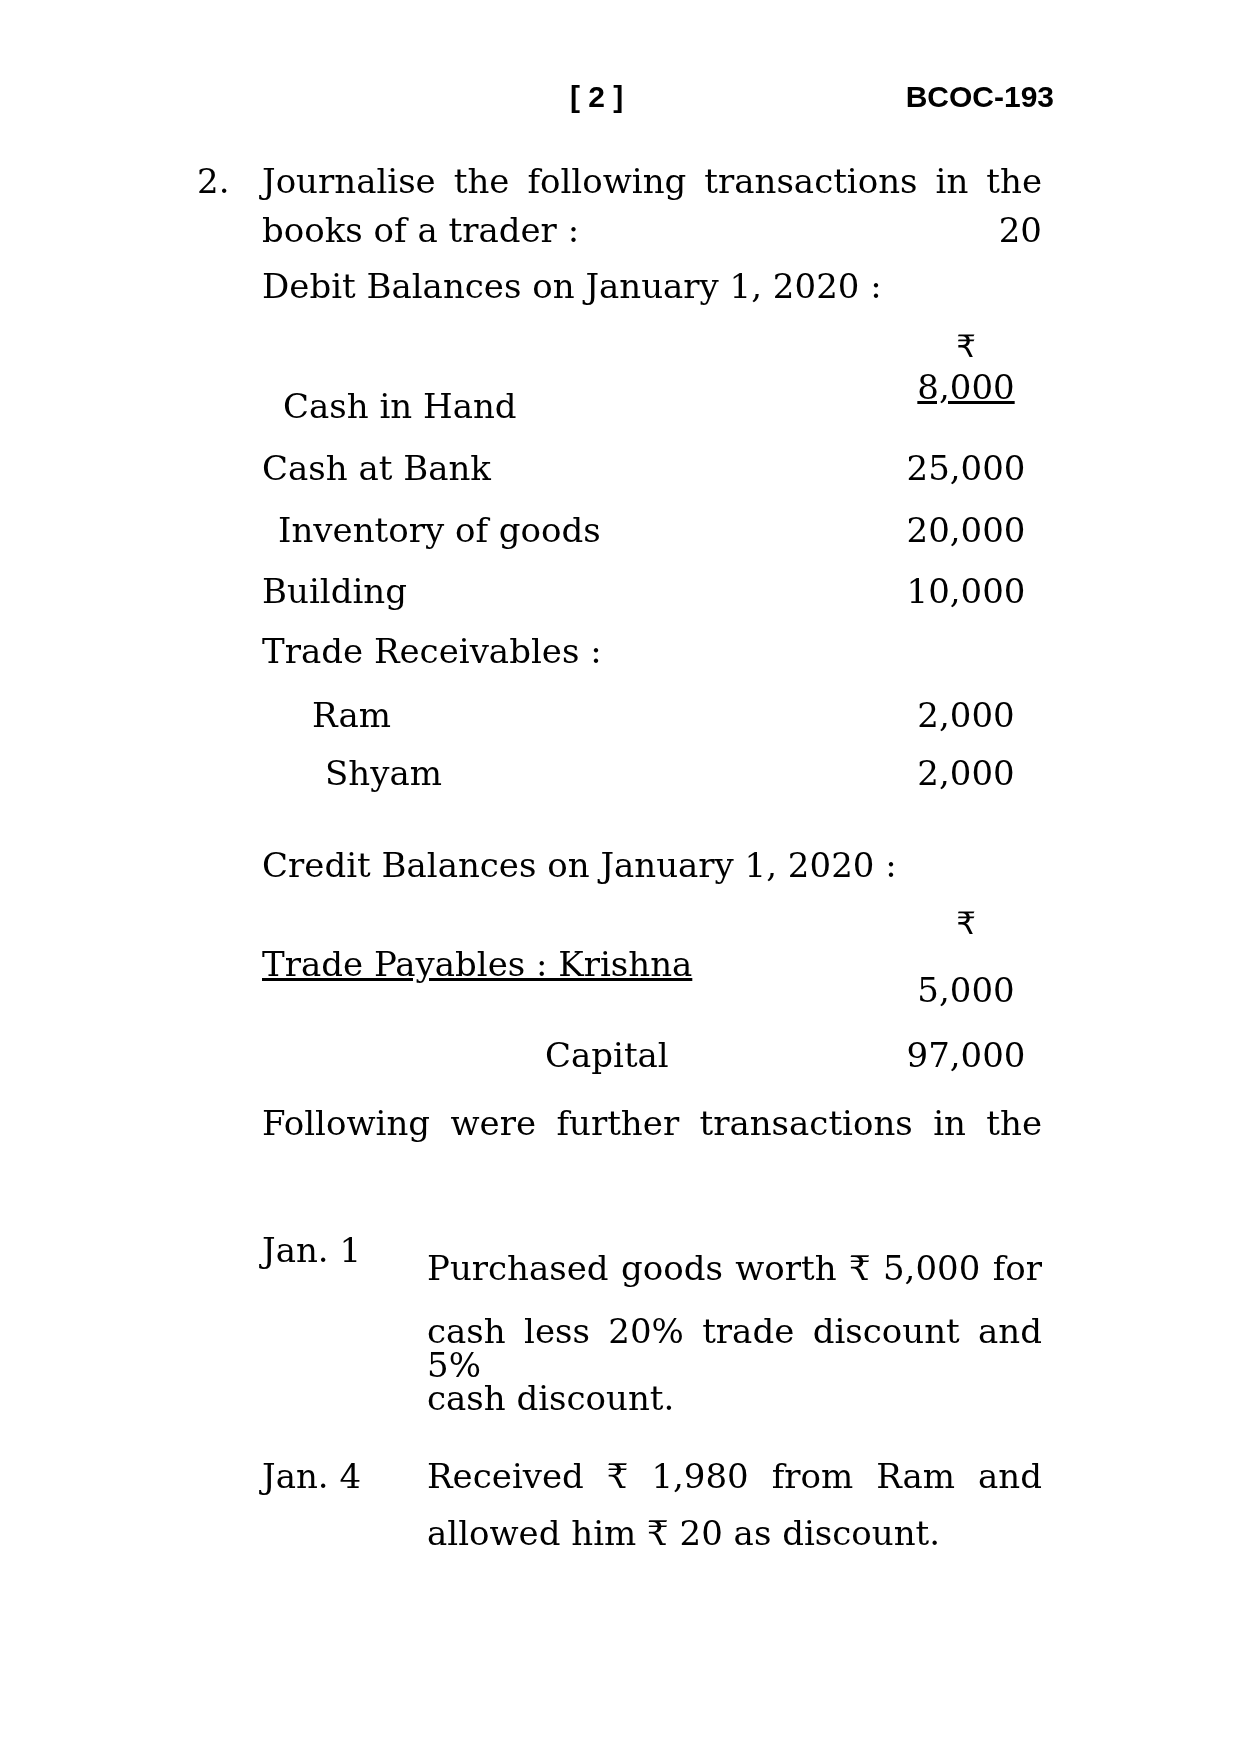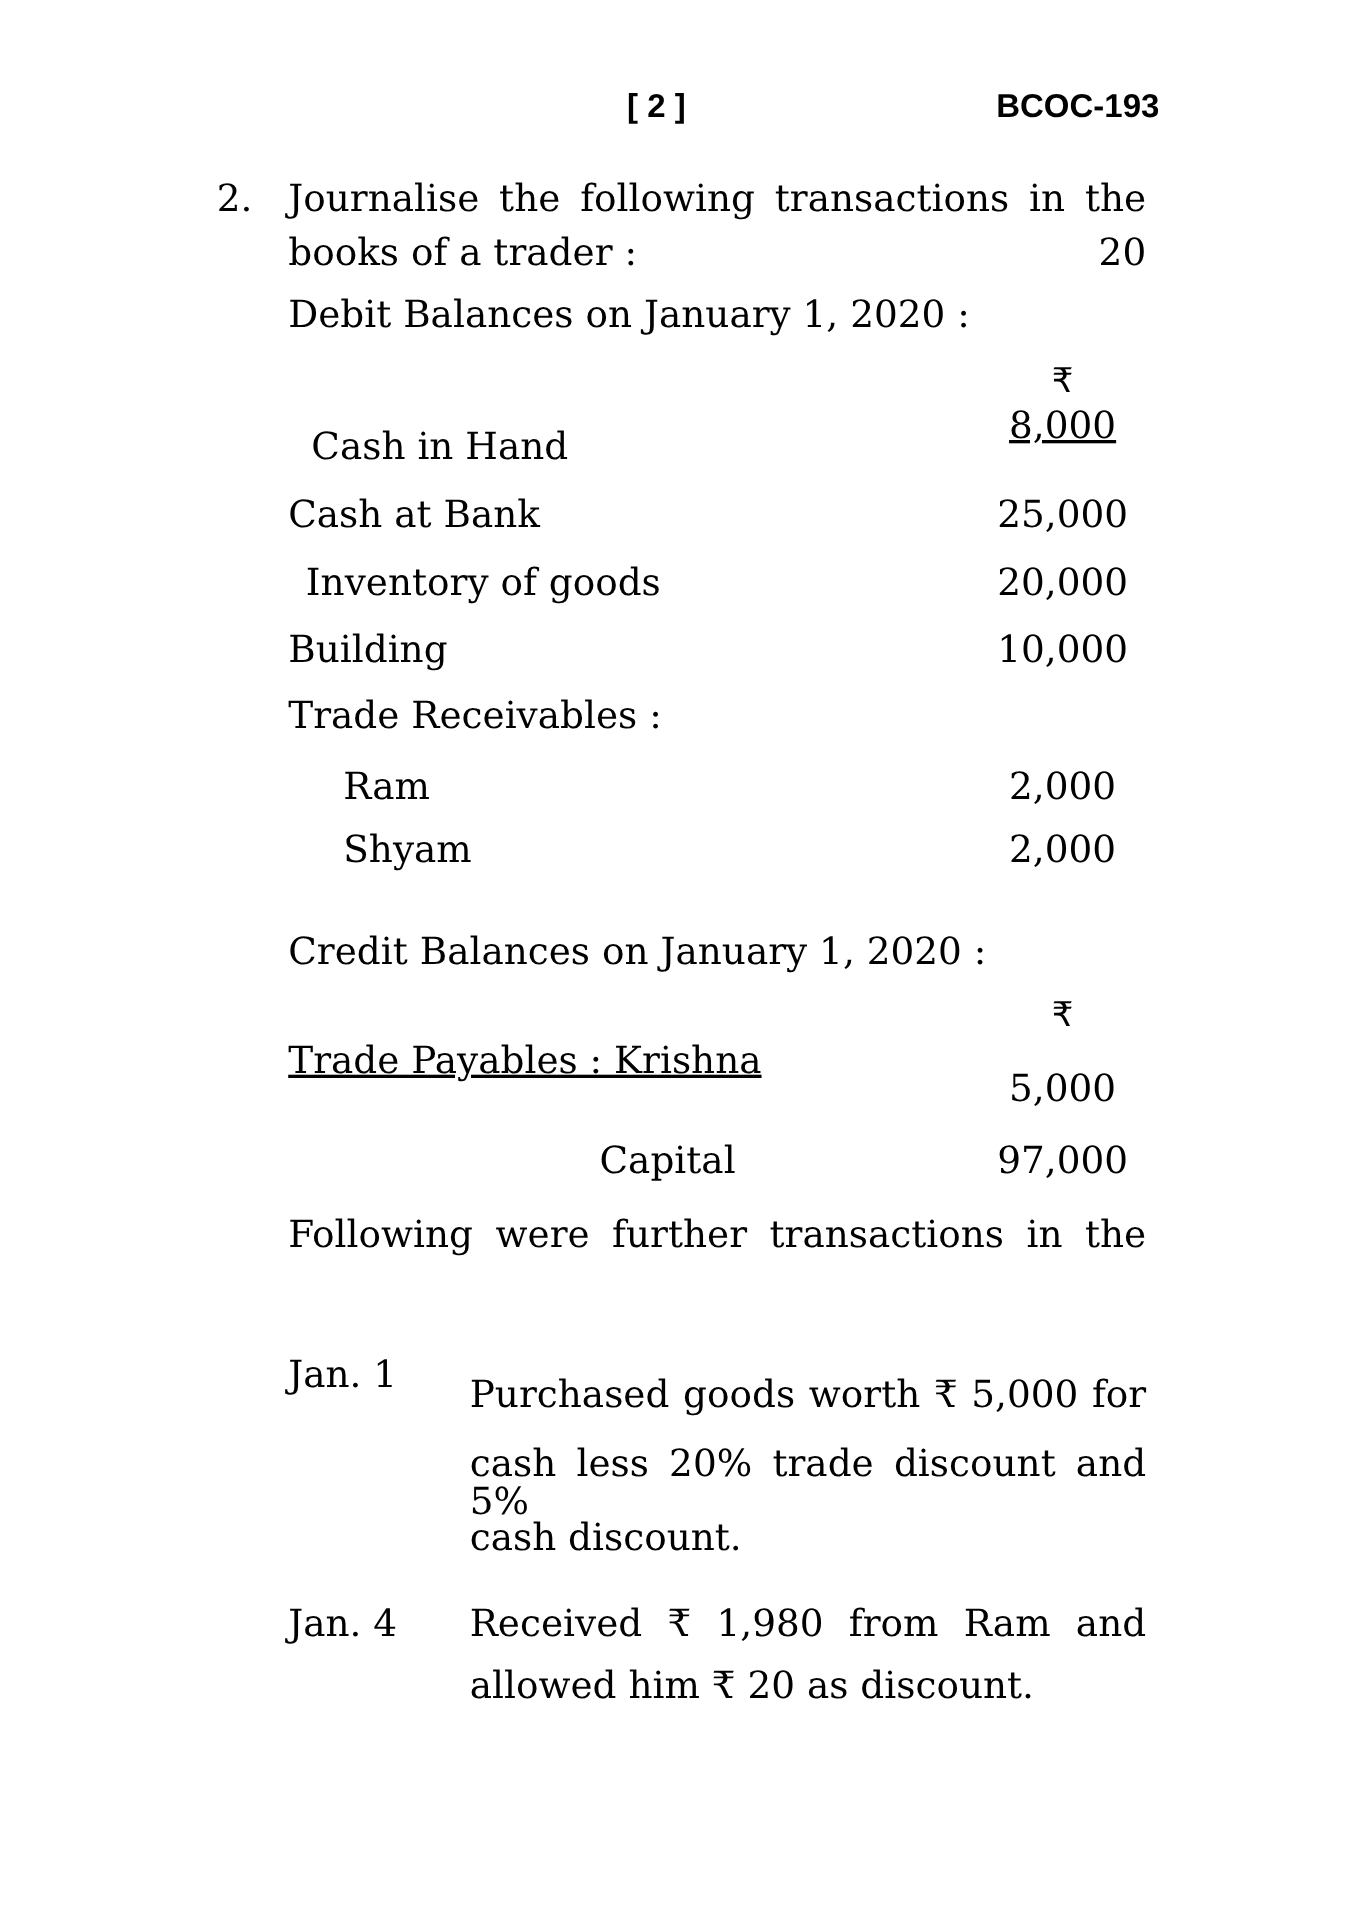--- a/index.html
+++ b/index.html
@@ -60,21 +60,21 @@
   <div class="amount" style="top:513px;">20,000</div>
 
   <div class="line" style="left:262px; top:574px;">Building</div>
   <div class="amount" style="top:574px;">10,000</div>
 
   <div class="line" style="left:262px; top:634px;">Trade Receivables :</div>
 
   <div class="line" style="left:312px; top:698px;">Ram</div>
   <div class="amount" style="top:698px;">2,000</div>
 
-  <div class="line" style="left:312px; top:756px;text-align:right;">Shyam</div>
+  <div class="line" style="left:325px; top:756px;text-align:right;">Shyam</div>
   <div class="amount" style="top:756px;">2,000</div>
 
   <div class="line" style="left:262px; top:848px;">Credit Balances on January 1, 2020 :</div>
   <div class="amount rupee" style="top:908px;">₹</div>
 
   <div class="line" style="left:262px; top:947px;text-decoration:underline;">Trade Payables : Krishna</div>
   <div class="amount" style="top:973px;">5,000</div>
 
   <div class="line" style="left:545px; top:1038px;">Capital</div>
   <div class="amount" style="top:1038px;">97,000</div>

